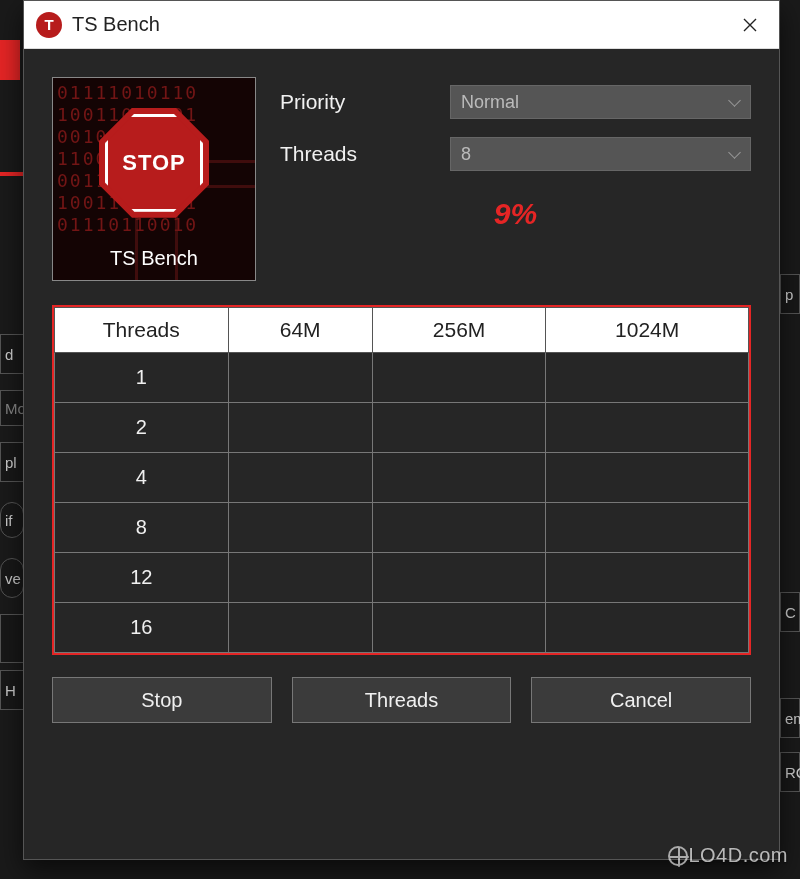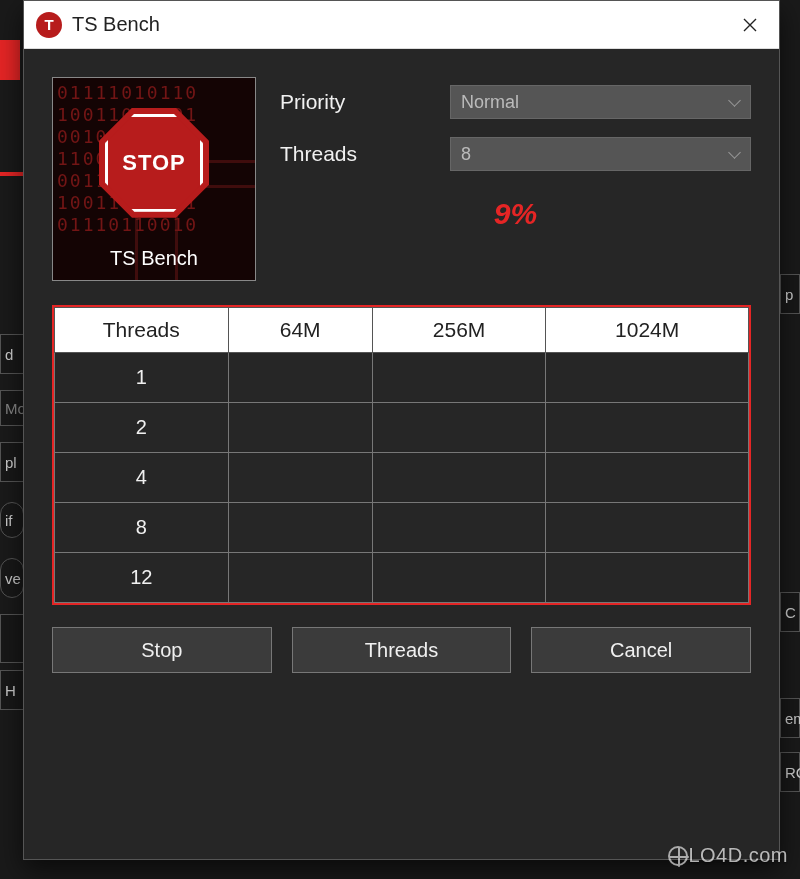--- a/index.html
+++ b/index.html
@@ -298,20 +298,26 @@
             <td></td>
             <td></td>
             <td></td>
           </tr>
           <tr>
             <td>12</td>
             <td></td>
             <td></td>
             <td></td>
           </tr>
+          <tr>
+            <td>16</td>
+            <td></td>
+            <td></td>
+            <td></td>
+          </tr>
         </tbody>
       </table>
     </div>
 
     <div class="button-row">
       <div class="btn">Stop</div>
       <div class="btn">Threads</div>
       <div class="btn">Cancel</div>
     </div>
 

